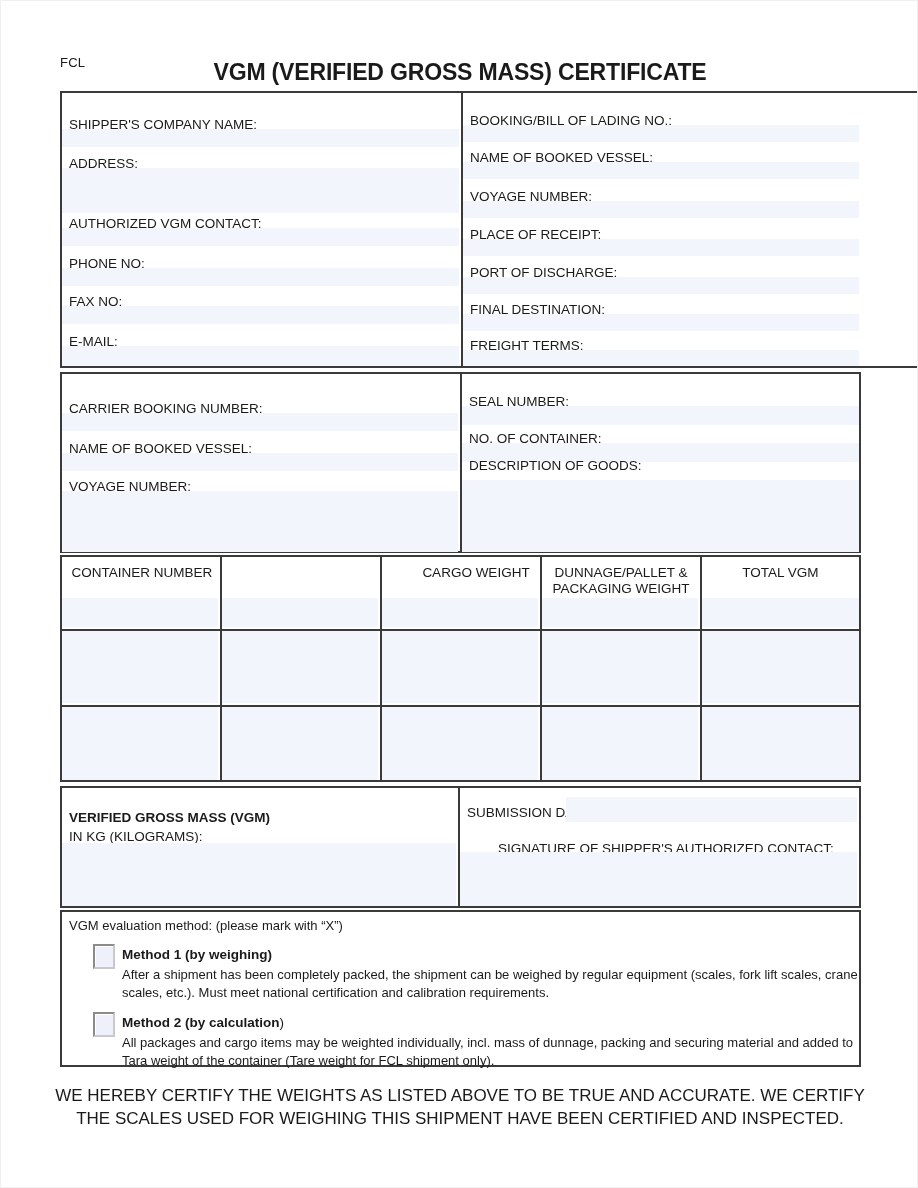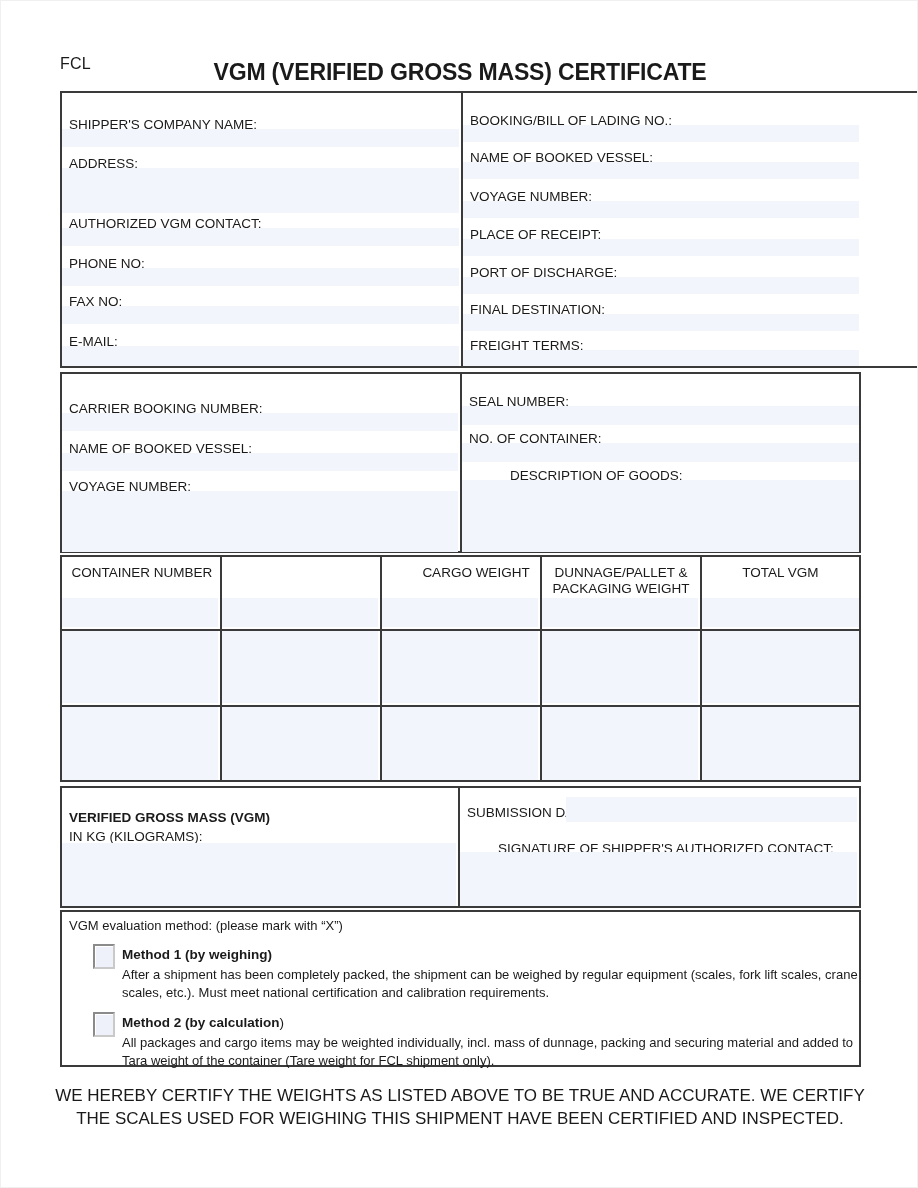--- a/index.html
+++ b/index.html
@@ -23,21 +23,21 @@
     border: 1px solid #f0f0f0;
     box-sizing: border-box;
     overflow: hidden;
   }
 
   
   .fcl-tag {
     position: absolute;
     left: 59px;
     top: 54px;
-    font-size: 16px;
+    font-size: 13px;
     color: #1a1a1a;
     letter-spacing: 0.2px;
   }
   .doc-title {
     position: absolute;
     left: 0;
     top: 57px;
     width: 918px;
     text-align: center;
     font-size: 24px;
@@ -284,21 +284,21 @@
     <div class="col" style="left:400px; width:397px;">
       <div class="field">
         <div class="flabel" style="position:absolute; left:0; top:21px;">SEAL NUMBER:</div>
         <div class="fbox" style="position:absolute; left:0; top:32px; width:397px; height:19px;"></div>
       </div>
       <div class="field">
         <div class="flabel" style="position:absolute; left:0; top:58px;">NO. OF CONTAINER:</div>
         <div class="fbox" style="position:absolute; left:0; top:69px; width:397px; height:19px;"></div>
       </div>
       <div class="field">
-        <div class="flabel" style="position:absolute; left:0; top:95px;margin-left:41px;">DESCRIPTION OF GOODS:</div>
+        <div class="flabel" style="position:absolute; left:0; top:85px;">DESCRIPTION OF GOODS:</div>
         <div class="fbox" style="position:absolute; left:0; top:106px; width:397px; height:72px;"></div>
       </div>
     </div>
   </div>
 
   <div class="box" id="tbl">
 
     <div class="tcolline" style="left:158px;"></div>
     <div class="tcolline" style="left:318px;"></div>
     <div class="tcolline" style="left:478px;"></div>

